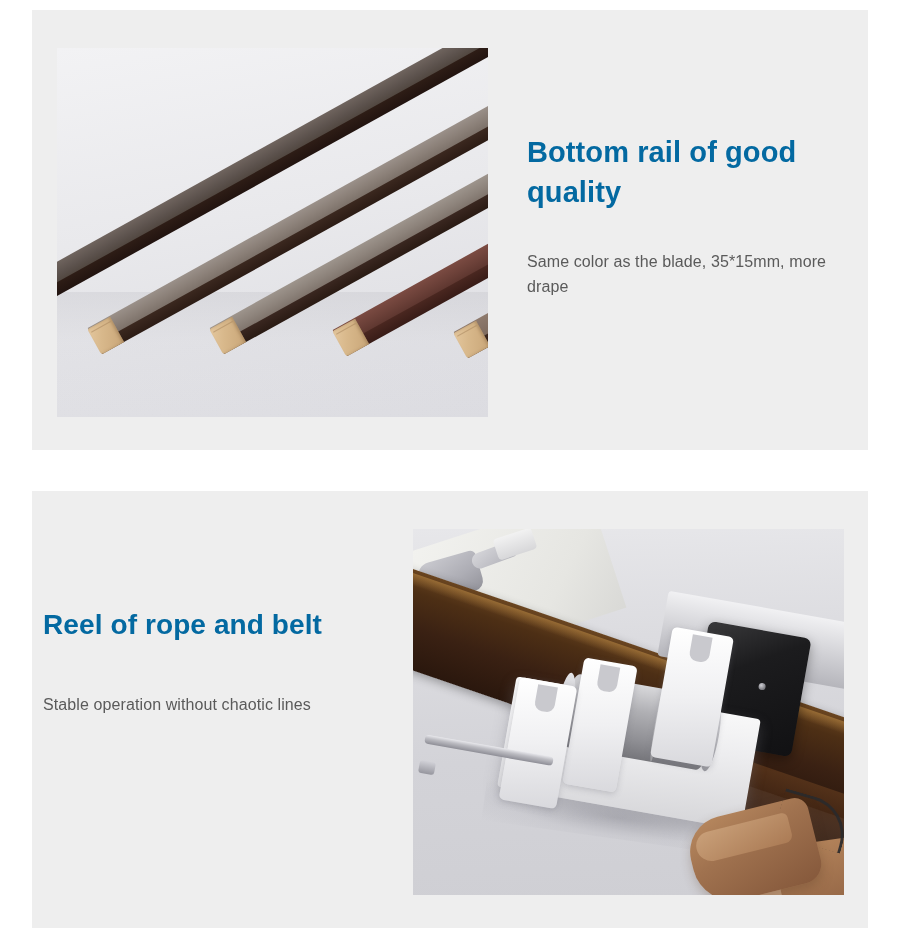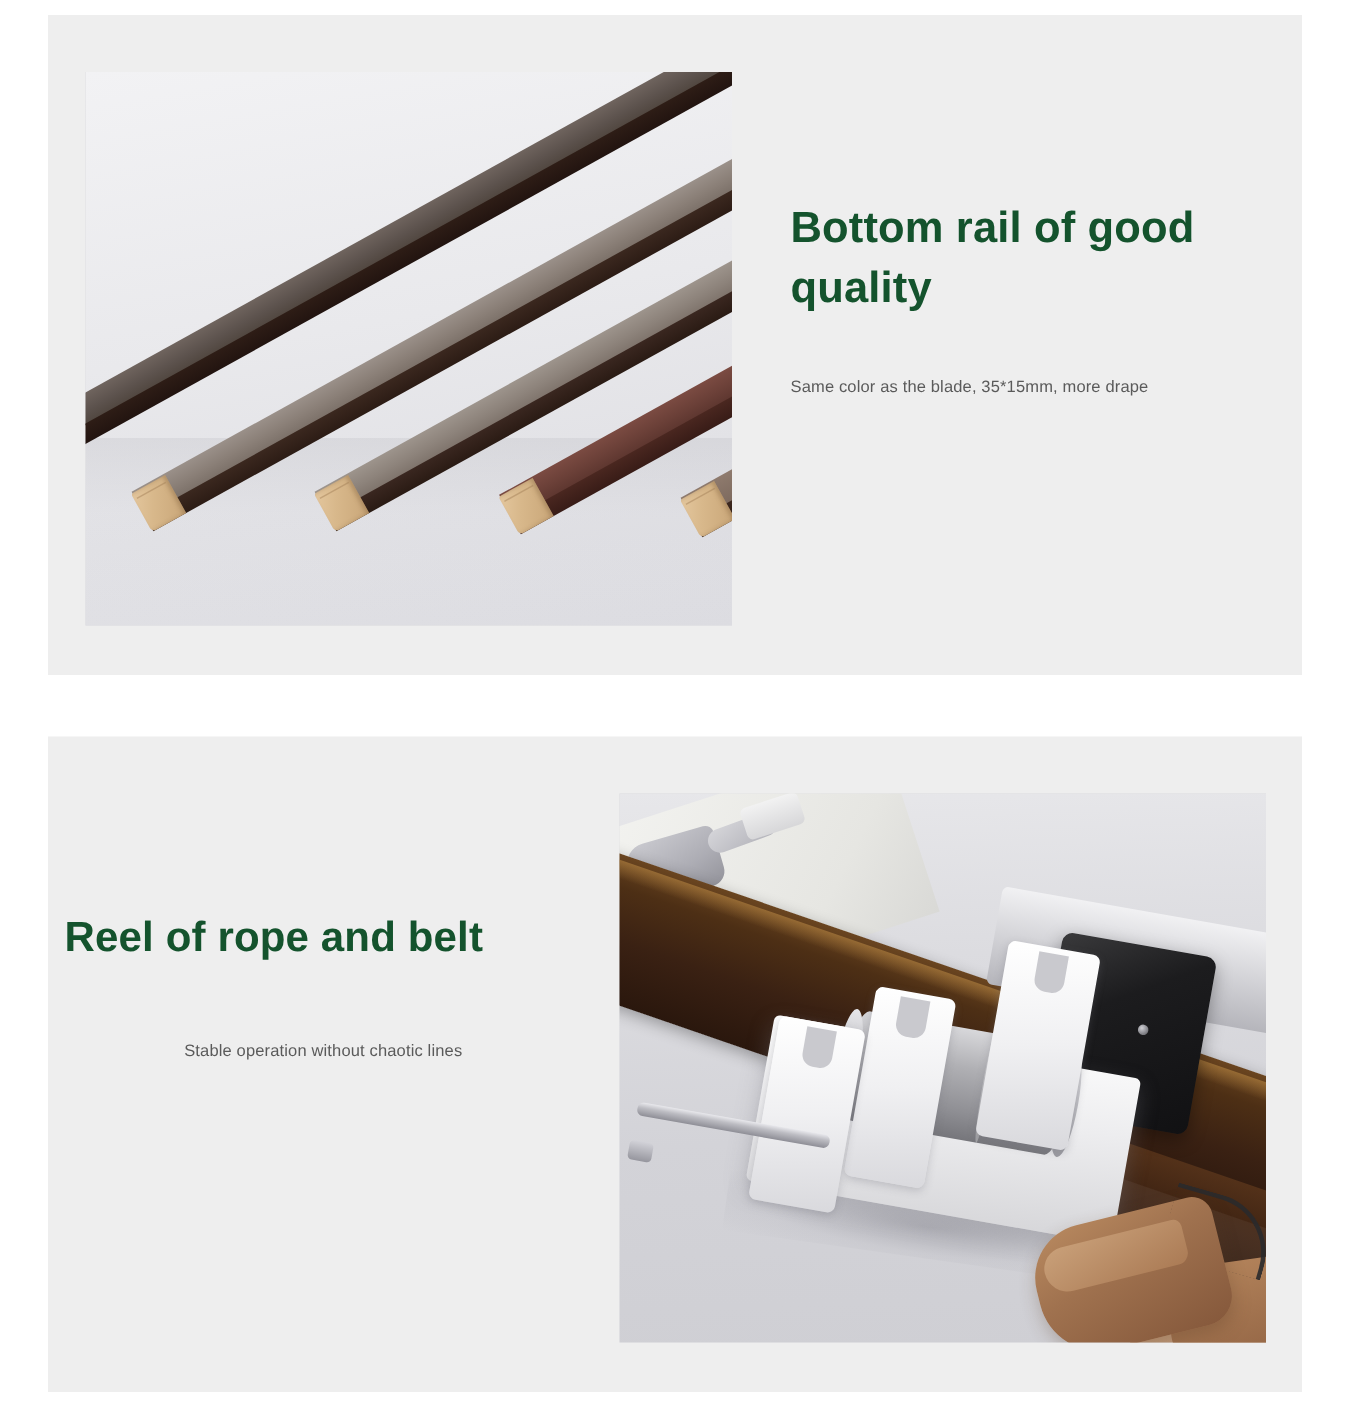--- a/index.html
+++ b/index.html
@@ -41,36 +41,36 @@
   #photo-reel {
     left: 381px; top: 38px; width: 431px; height: 366px;
   }
 
   
   .text-block { position: absolute; }
   #text-block-1 { left: 495px; top: 122px; width: 320px; }
   #text-block-2 { left: 11px; top: 115px; width: 345px; }
 
   .feature-heading {
-    color: #14532d;
+    color: #0369a1;
     font-size: 29px;
     font-weight: 600;
     line-height: 1.38;
     letter-spacing: 0.1px;
   }
   #text-block-2 .feature-heading { font-size: 28px; }
 
   .feature-desc {
     color: #5a5a5a;
-    font-size: 11px;
+    font-size: 16px;
     line-height: 1.55;
     letter-spacing: 0.1px;
   }
   #text-block-1 .feature-desc { margin-top: 38px; }
-  #text-block-2 .feature-desc { margin-top: 48px; text-align: center; }
+  #text-block-2 .feature-desc { margin-top: 48px; }
 
   
   .rails-scene {
     position: absolute;
     inset: 0;
     background: linear-gradient(170deg, #f2f2f4 0%, #e9e9ec 45%, #e2e2e6 72%, #dcdce1 100%);
   }
   .rails-scene::after { 
     content: "";
     position: absolute;

